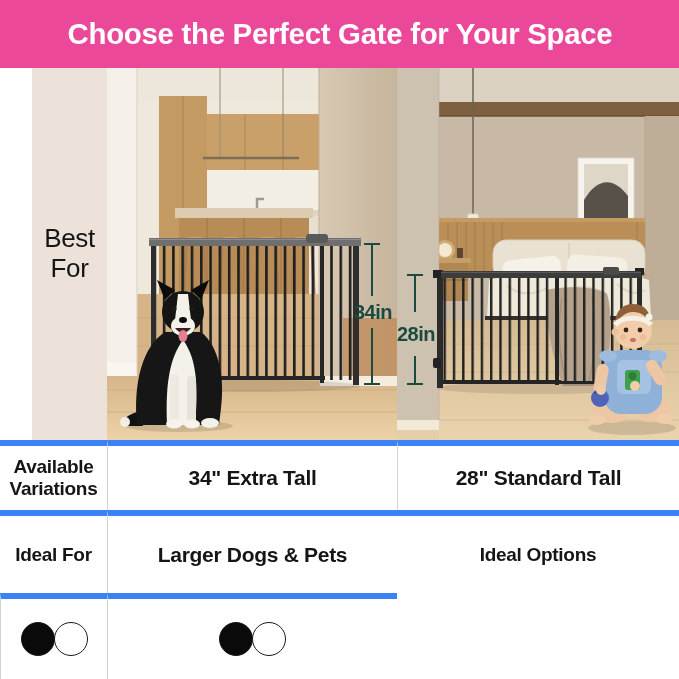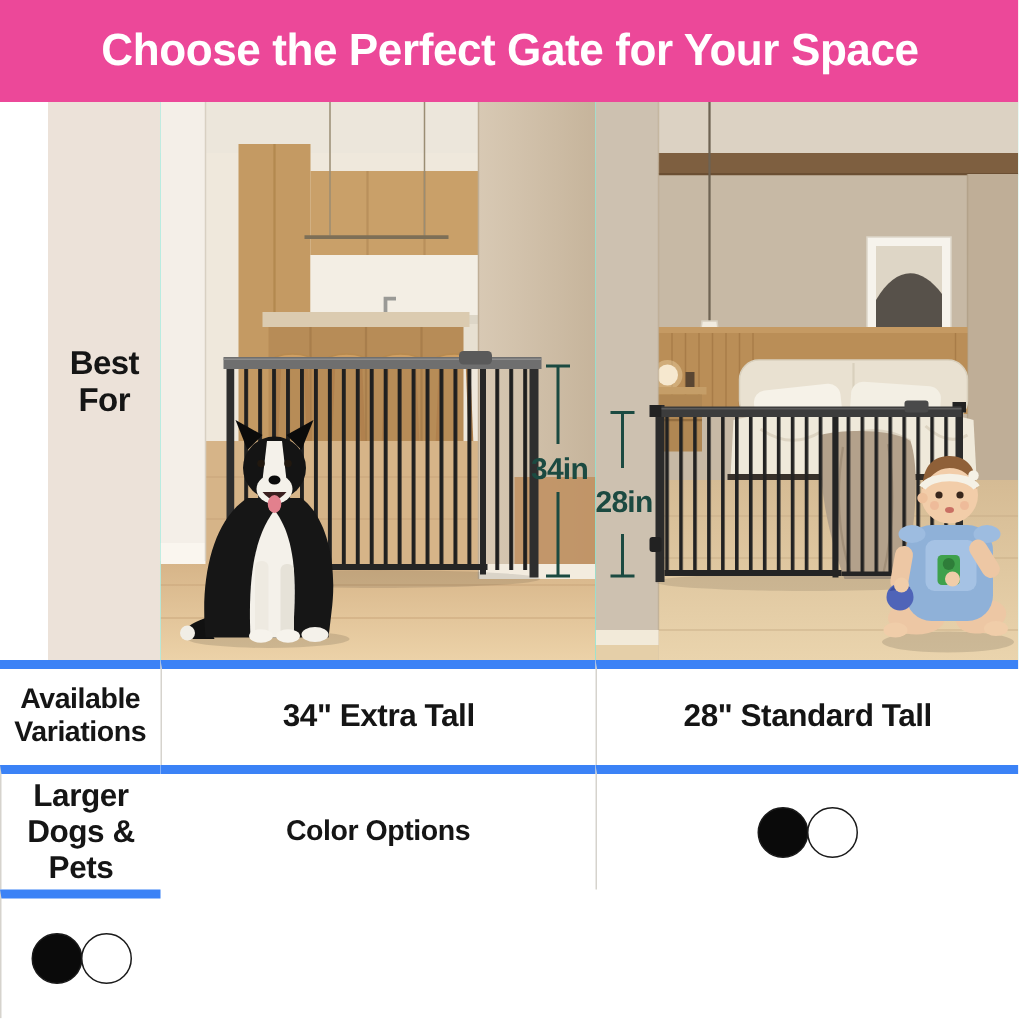--- a/index.html
+++ b/index.html
@@ -17,21 +17,21 @@
     transform:scaleX(0.98);white-space:nowrap;
   }
   
   .grid{
     display:grid;width:679px;height:611px;
     grid-template-columns:107px 290px 282px;
     grid-template-rows:372px 70px 83px 86px;
   }
   .cell{display:flex;align-items:center;justify-content:center;text-align:center;background:#ffffff;box-sizing:border-box;}
   .best-for{
-    background:#ece2d9;font-size:22px;font-weight:700;letter-spacing:-0.4px;line-height:1.15;margin-left:32px;
+    background:#ece2d9;font-size:26px;font-weight:400;letter-spacing:-0.4px;line-height:1.15;margin-left:32px;
   }
   .best-for span{display:block;width:62px;}
   .photo{position:relative;overflow:hidden;background:#5eead4;}
   .photo svg{display:block;}
   .trow{border-top:6px solid #3b82f6;}
   .csep{border-left:1px solid #d6d3cd;}
   .tlabel{font-size:19px;font-weight:700;letter-spacing:-0.3px;line-height:1.15;padding:0 6px;}
   .tvalue{font-size:21px;font-weight:700;letter-spacing:-0.3px;}
   
   .swatch-pair{display:flex;align-items:center;justify-content:center;}
@@ -309,23 +309,24 @@
           <line class="meas-line" x1="10" y1="316" x2="26" y2="316"></line>
           <text class="meas-text" x="19" y="273" text-anchor="middle">28in</text>
         </g>
       </svg>
     </div>
 
     <div class="cell trow tlabel">Available Variations</div>
     <div class="cell trow csep tvalue">34" Extra Tall</div>
     <div class="cell trow csep tvalue">28" Standard Tall</div>
 
+    <div class="cell trow tlabel">Ideal For</div>
     <div class="cell trow csep tvalue">Larger Dogs &amp; Pets</div>
 
-    <div class="cell trow tlabel">Color Options</div>
+    <div class="cell trow tlabel">Ideal Options</div>
     <div class="cell trow csep">
       <span class="swatch-pair">
         <span class="swatch" style="background: rgb(10, 10, 10);"></span>
         <span class="swatch" style="background: rgb(255, 255, 255);"></span>
       </span>
     </div>
     <div class="cell trow csep">
       <span class="swatch-pair">
         <span class="swatch" style="background: rgb(10, 10, 10);"></span>
         <span class="swatch" style="background: rgb(255, 255, 255);"></span>

